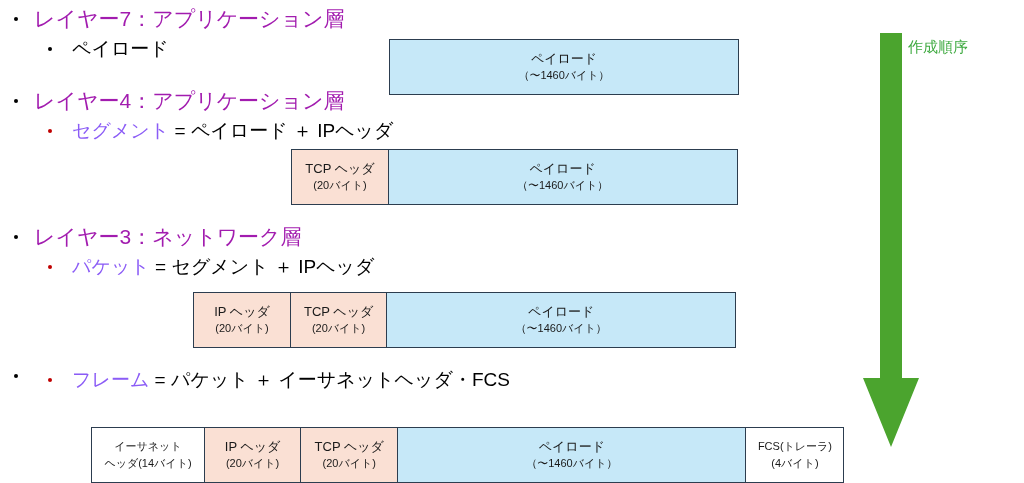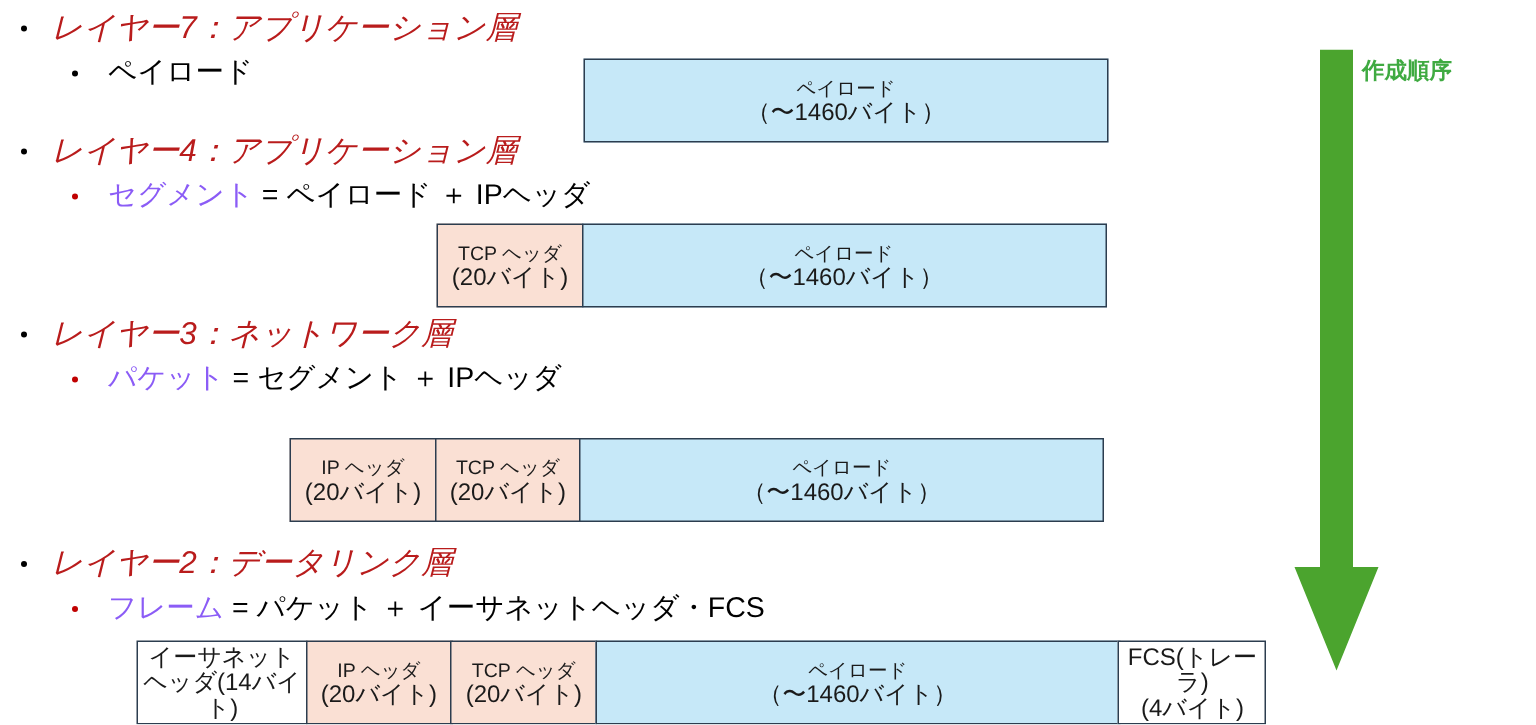--- a/index.html
+++ b/index.html
@@ -21,23 +21,22 @@
 
   
   .layer-block {
     position: absolute;
     white-space: nowrap;
   }
   .bullet-l1 {
     position: relative;
     font-size: 21px;
     line-height: 26px;
-    color: #b91c1c;
+    color: #a21caf;
     padding-left: 34px;
-    font-style: italic;
   }
   .bullet-l1 > .dot {
     position: absolute;
     left: 14px;
     top: 11px;
     width: 4px;
     height: 4px;
     background: #000000;
     border-radius: 50%;
   }
@@ -82,36 +81,36 @@
     text-align: center;
     font-size: 13px;
     line-height: 17px;
     color: #1a1a1a;
     margin-right: -1.4px;
     padding: 0 2px;
   }
   .cell.blue   { background: #c6e8f8; }
   .cell.pink   { background: #fae0d4; text-align: center; }
   .cell.white  { background: #ffffff; }
-  .cell .l2 { font-size: 16px; }
+  .cell .l2 { font-size: 11px; }
 
   
   #arrow-wrap {
     position: absolute;
     left: 862px;
     top: 33px;
     width: 58px;
     height: 415px;
   }
   #arrow-label {
     position: absolute;
     left: 908px;
     top: 38px;
     font-size: 15px;
-    font-weight: bold;
+    font-weight: normal;
     color: #3faa41;
     white-space: nowrap;
   }
 </style>
 </head>
 <body>
 
 <div id="canvas">
 
   <div class="layer-block" style="left:0px; top:6px;">
@@ -129,35 +128,34 @@
     <div class="bullet-l1">
       <span class="dot"></span>
       <span>レイヤー4：アプリケーション層</span>
     </div>
     <div class="bullet-l2">
       <span class="dot"></span>
       <span class="term-red">セグメント</span><span> = ペイロード ＋ IPヘッダ</span>
     </div>
   </div>
 
-  <div class="layer-block" style="left:0px; top:210px;">
+  <div class="layer-block" style="left:0px; top:224px;">
     <div class="bullet-l1">
       <span class="dot"></span>
       <span>レイヤー3：ネットワーク層</span>
     </div>
     <div class="bullet-l2">
       <span class="dot"></span>
       <span class="term-red">パケット</span><span> = セグメント ＋ IPヘッダ</span>
     </div>
   </div>
 
   <div class="layer-block" style="left:0px; top:363px;">
     <div class="bullet-l1">
       <span class="dot"></span>
-      <span>レイヤー2：データリンク層</span>
     </div>
     <div class="bullet-l2">
       <span class="dot"></span>
       <span class="term-red">フレーム</span><span> = パケット ＋ イーサネットヘッダ・FCS</span>
     </div>
   </div>
 
   <div class="pkt-row" style="left:389px; top:39px;">
     <div class="cell blue" style="width:350px;">
       <div>ペイロード</div>

